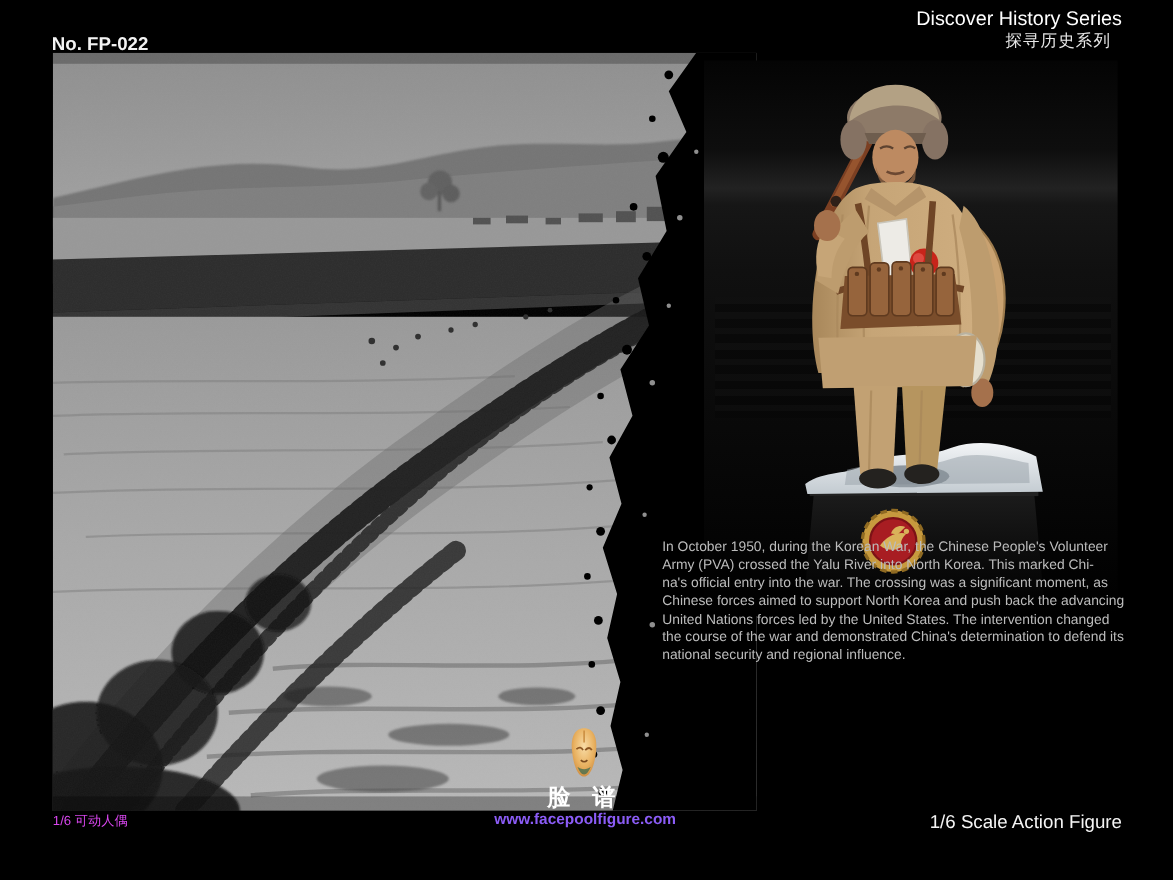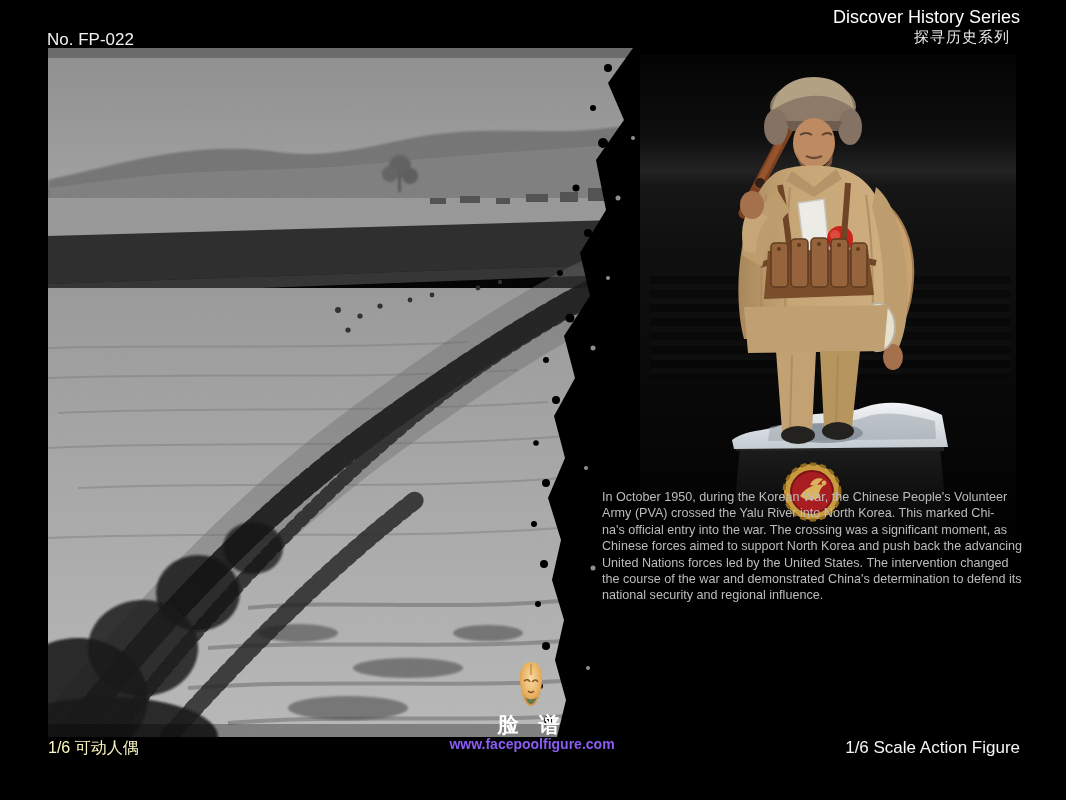--- a/index.html
+++ b/index.html
@@ -1,38 +1,38 @@
 <!DOCTYPE html>
 <html><head>
 <meta charset="utf-8">
 <style>
   html,body{margin:0;padding:0;background:#000;}
   body{width:1066px;height:800px;position:relative;overflow:hidden;
        font-family:"Liberation Sans","DejaVu Sans",sans-serif;color:#fff;}
   .abs{position:absolute;}
   
-  .product-no{left:47px;top:30px;font-size:17px;font-weight:normal;color:#f2f2f2;}
+  .product-no{left:47px;top:30px;font-size:17px;font-weight:bold;color:#f2f2f2;}
   .series-en{right:46px;top:7px;font-size:18px;color:#ffffff;text-align:right;}
   .series-zh{right:56px;top:28px;font-size:15px;color:#e8e8e8;text-align:right;letter-spacing:1px;}
   
   .photo-wrap{left:48px;top:48px;width:640px;height:689px;}
   
   .figure-backdrop{left:640px;top:55px;width:376px;height:505px;
      background:linear-gradient(180deg,#040404 0%,#0e0e0e 16%,#222 23%,#161616 26%,#101010 38%,#0b0b0b 58%,#050505 82%,#000 100%);}
   .backdrop-rows{left:650px;top:270px;width:360px;height:110px;opacity:.5;
      background:repeating-linear-gradient(180deg,#101010 0 6px,#050505 6px 14px);}
   .figure-wrap{left:640px;top:55px;width:390px;height:505px;}
   
   .desc{left:602px;top:487px;width:448px;z-index:5;}
   .desc .title-zh{font-size:16px;font-weight:bold;color:#fff;letter-spacing:1px;}
   .desc .body-zh{margin-top:3px;font-size:10.4px;line-height:15px;color:#bdbdbd;white-space:pre-line;}
   .desc .title-en{margin-top:9px;font-size:15px;font-weight:bold;color:#fdfdfd;}
   .desc .body-en{margin-top:2px;font-size:12.6px;line-height:16.4px;color:#bcbcbc;white-space:pre-line;}
   
-  .scale-zh{left:48px;top:738px;font-size:16px;color:#fef9c3;}
+  .scale-zh{left:48px;top:738px;font-size:12px;color:#d946ef;}
   .scale-en{right:46px;top:738px;font-size:17px;color:#f5f5f5;text-align:center;}
   .brand-zh{left:402px;top:711px;width:260px;text-align:center;font-size:21px;font-weight:bold;letter-spacing:7px;color:#fff;}
   .website{left:372px;top:736px;width:320px;text-align:center;font-size:14px;font-weight:bold;color:#8b5cf6;}
   .logo{left:516px;top:661px;width:30px;height:48px;}
   a{color:inherit;text-decoration:none;}
 </style>
 </head>
 <body>
 
 <div class="abs product-no">No. FP-022</div>

